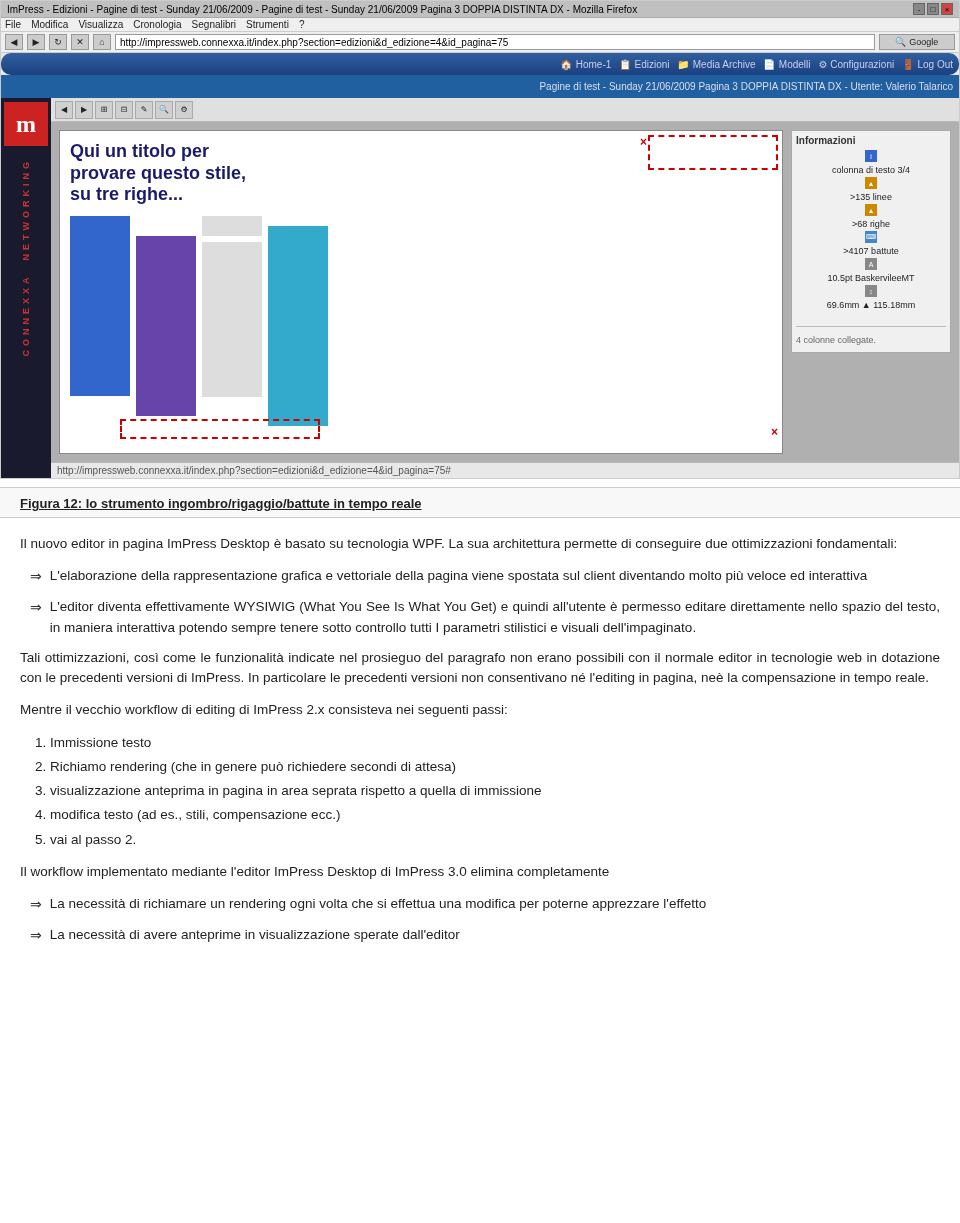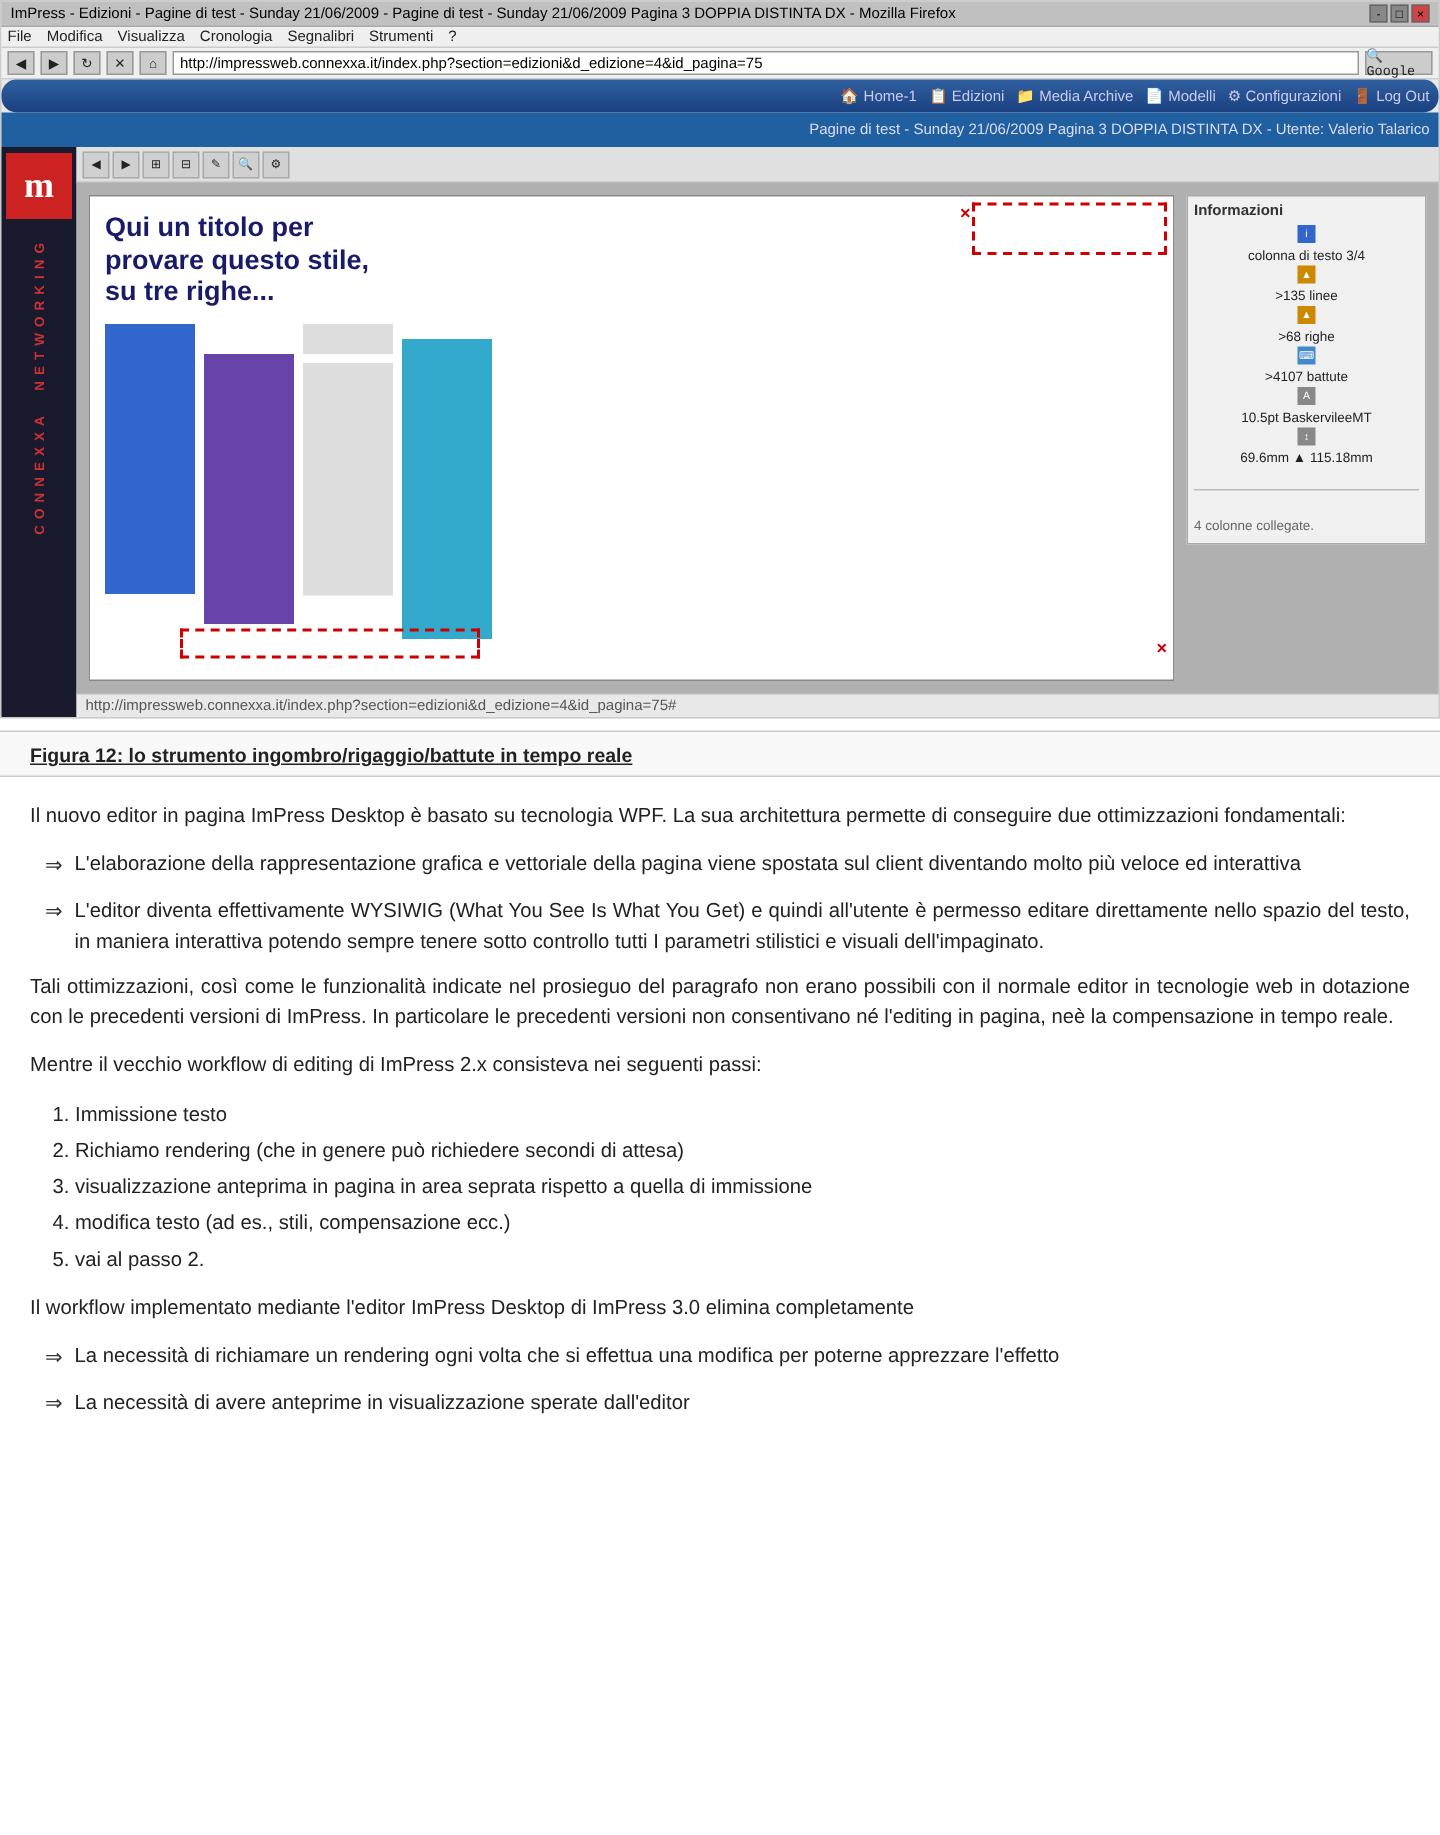--- a/index.html
+++ b/index.html
@@ -346,21 +346,21 @@
     <span style="cursor:pointer;">?</span>
   </div>
 
   <div class="browser-toolbar">
     <div class="nav-btn">◀</div>
     <div class="nav-btn">▶</div>
     <div class="nav-btn">↻</div>
     <div class="nav-btn">✕</div>
     <div class="nav-btn">⌂</div>
     <input class="url-bar" type="text" style="font-size: 10px;" value="http://impressweb.connexxa.it/index.php?section=edizioni&amp;d_edizione=4&amp;id_pagina=75">
-    <div class="nav-btn" style="width:45px;font-family:Liberation Mono, monospace;">🔍 Google</div>
+    <div class="nav-btn" style="width:76px;">🔍 Google</div>
   </div>
 
   <div class="site-header">
     <span class="site-header-link" style="cursor:pointer;">🏠 Home-1</span>
     <span class="site-header-link" style="cursor:pointer;">📋 Edizioni</span>
     <span class="site-header-link" style="cursor:pointer;">📁 Media Archive</span>
     <span class="site-header-link" style="cursor:pointer;">📄 Modelli</span>
     <span class="site-header-link" style="cursor:pointer;">⚙ Configurazioni</span>
     <span class="site-header-link" style="cursor:pointer;">🚪 Log Out</span>
   </div>
@@ -435,21 +435,21 @@
             <span>&gt;4107 battute</span>
           </div>
           <div class="info-row">
             <div class="info-icon" style="background:#888;">A</div>
             <span>10.5pt BaskervileeMT</span>
           </div>
           <div class="info-row">
             <div class="info-icon" style="background:#888;">↕</div>
             <span>69.6mm ▲ 115.18mm</span>
           </div>
-          <div class="info-divider" style="border-top:1px solid #bbb; margin-top:16px; padding-top:18px;">
+          <div class="info-divider" style="border-top:1px solid #bbb; margin-top:16px; padding-top:8px;">
             <span>4 colonne collegate.</span>
           </div>
         </div>
       </div>
 
       <div class="status-bar">
         <span>http://impressweb.connexxa.it/index.php?section=edizioni&amp;d_edizione=4&amp;id_pagina=75#</span>
       </div>
     </div>
   </div>

